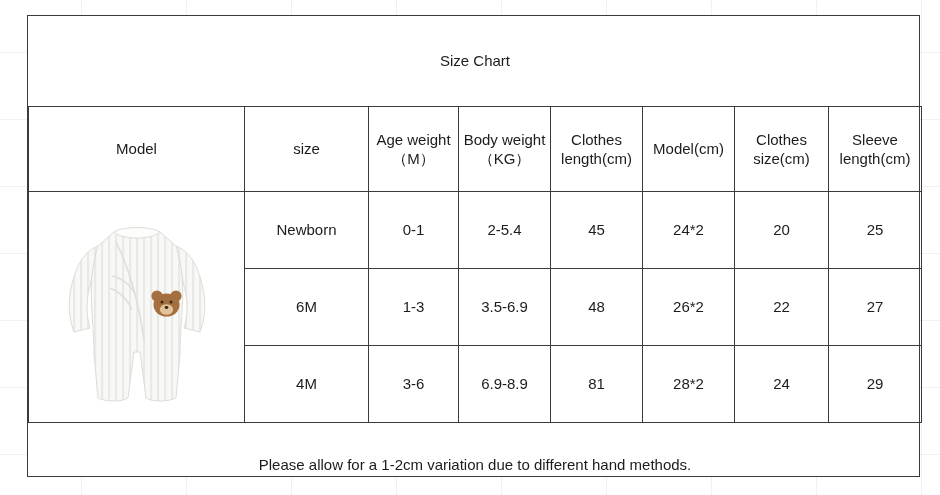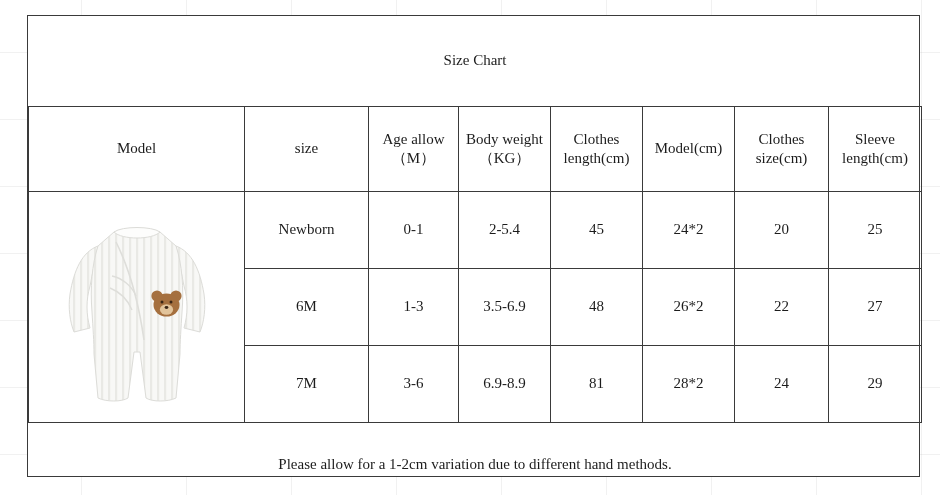--- a/index.html
+++ b/index.html
@@ -43,21 +43,20 @@
     table-layout: fixed;
   }
   table.chart td {
     border: 1px solid #3a3a3a;
     text-align: center;
     vertical-align: middle;
     font-size: 15px;
     color: #1c1c1c;
     padding: 2px 3px;
     line-height: 1.28;
-    font-family: Liberation Serif, serif;
   }
   .title-cell {
     height: 86px;
     font-size: 16px;
     border-top: none !important;
     border-left: none !important;
     border-right: none !important;
   }
   .head-row td {
     height: 80px;
@@ -115,21 +114,21 @@
     </colgroup>
     <tbody>
       <tr>
         <td class="title-cell" colspan="8">Size Chart</td>
       </tr>
 
       <tr class="head-row">
         <td>Model</td>
         <td>size</td>
         <td>
-          <div>Age allow</div>
+          <div>Age weight</div>
           <div>（M）</div>
         </td>
         <td>
           <div>Body weight</div>
           <div>（KG）</div>
         </td>
         <td>
           <div>Clothes</div>
           <div>length(cm)</div>
         </td>
@@ -194,21 +193,21 @@
         <td>6M</td>
         <td>1-3</td>
         <td>3.5-6.9</td>
         <td>48</td>
         <td>26*2</td>
         <td>22</td>
         <td>27</td>
       </tr>
 
       <tr class="body-row">
-        <td>7M</td>
+        <td>4M</td>
         <td>3-6</td>
         <td>6.9-8.9</td>
         <td>81</td>
         <td>28*2</td>
         <td>24</td>
         <td>29</td>
       </tr>
 
       <tr>
         <td class="note-cell" colspan="8">Please allow for a 1-2cm variation due to different hand methods.</td>

